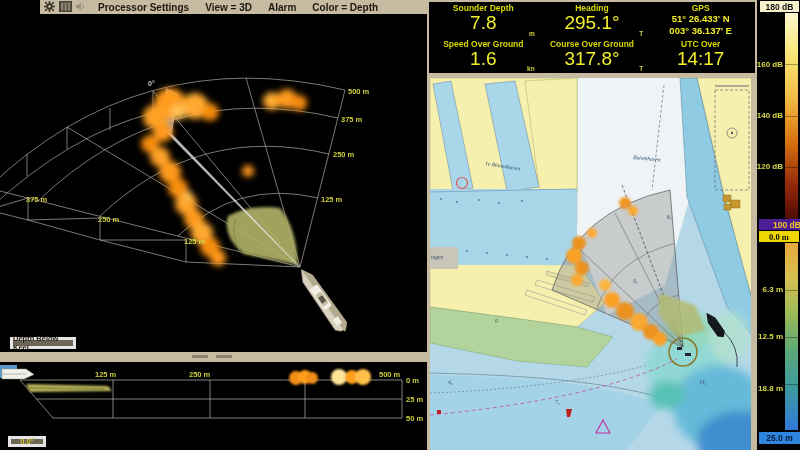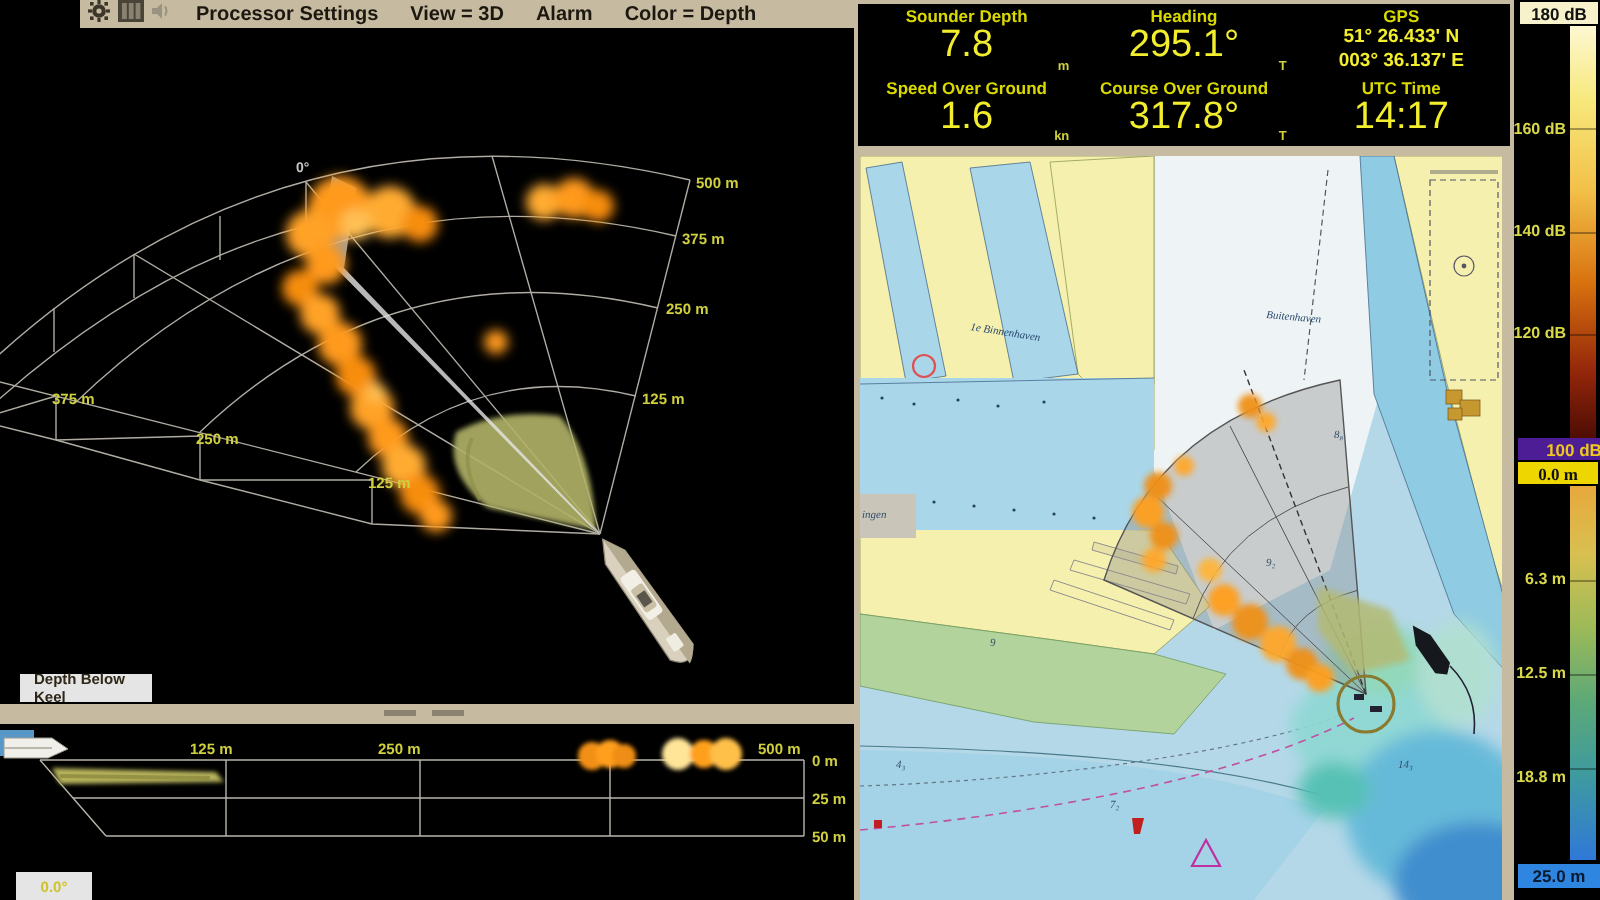--- a/index.html
+++ b/index.html
@@ -15,21 +15,21 @@
     display:grid;grid-template-columns:1fr 1fr 1fr;grid-template-rows:1fr 1fr;gap:0;
     padding:2px;box-sizing:border-box;}
   .ibox{background:#000;position:relative;display:flex;flex-direction:column;align-items:center;overflow:hidden;}
   .ibox .lbl{color:#d9d900;font-size:8.5px;font-weight:bold;margin-top:1px;white-space:nowrap;}
   .ibox .val{color:#f2ee2e;font-size:19px;font-weight:normal;line-height:1.05;white-space:nowrap;}
   .ibox .val2{color:#f2ee2e;font-size:9.5px;font-weight:bold;line-height:1.25;white-space:nowrap;}
   .ibox .unit{position:absolute;right:3px;bottom:1px;font-size:6.5px;font-weight:bold;color:#cfcf40;}
   
   .view3d{position:absolute;left:0;top:14px;width:427px;height:338px;background:#000;}
   .btn{position:absolute;background:#6e6656;color:#2e2617;font-size:7.5px;font-weight:bold;
-       display:flex;align-items:center;justify-content:center;border:7px solid #e5e5e5;box-sizing:border-box;}
+       display:flex;align-items:center;justify-content:center;border:3px solid #e5e5e5;box-sizing:border-box;}
   
   .splitter{position:absolute;left:0;top:352px;width:427px;height:10px;background:#c6baa1;}
   .splitter .h{position:absolute;top:3px;width:16px;height:3px;background:#8c8270;}
   
   .profile{position:absolute;left:0;top:362px;width:427px;height:88px;background:#000;}
   .btn2{background:#6e6656;color:#cfc22e;}
   
   .chartwrap{position:absolute;left:427px;top:75px;width:330px;height:375px;background:#c6baa1;}
   .chartwrap svg{position:absolute;left:0;top:0;}
   
@@ -112,21 +112,21 @@
       <span class="lbl">Speed Over Ground</span>
       <span class="val">1.6</span>
       <span class="unit">kn</span>
     </div>
     <div class="ibox">
       <span class="lbl">Course Over Ground</span>
       <span class="val">317.8°</span>
       <span class="unit">T</span>
     </div>
     <div class="ibox">
-      <span class="lbl">UTC Time</span>
+      <span class="lbl">UTC Over</span>
       <span class="val">14:17</span>
     </div>
   </div>
 
   <div class="view3d">
     <svg width="427" height="338" viewBox="0 0 427 338">
       <defs>
         <filter id="b1" x="-50%" y="-50%" width="200%" height="200%">
             <feGaussianBlur stdDeviation="3"></feGaussianBlur>
           </filter>

